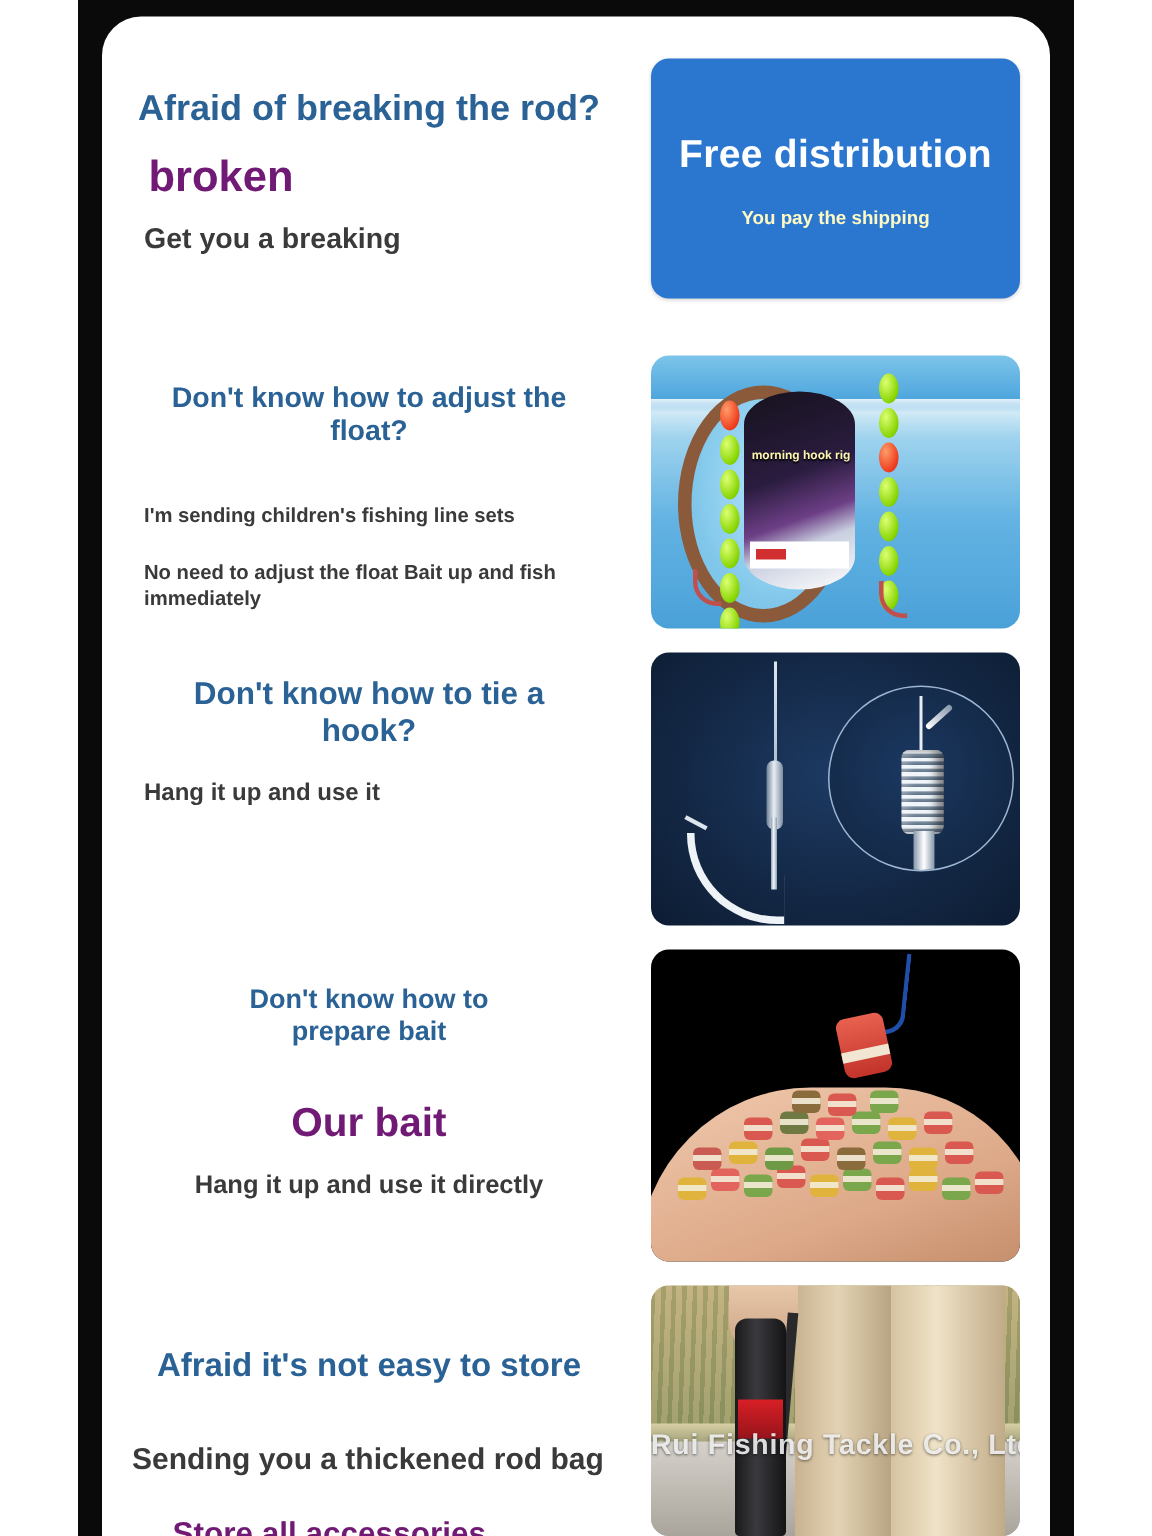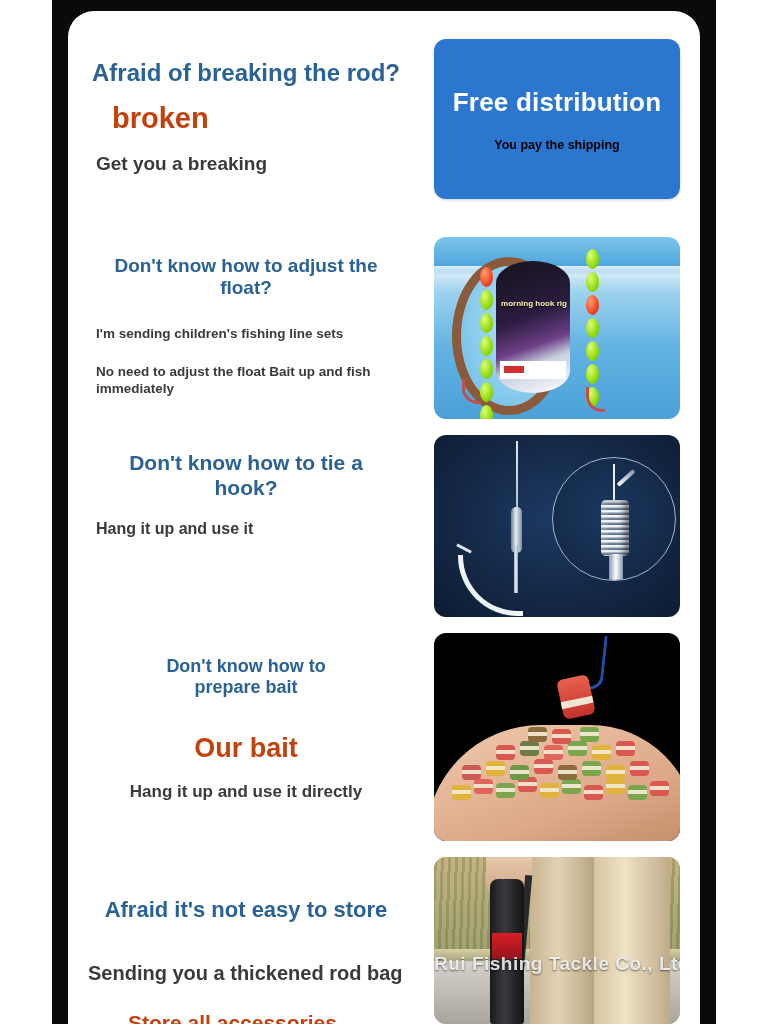--- a/index.html
+++ b/index.html
@@ -67,41 +67,41 @@
   .tblock { position: absolute; width: 356px; }
 
   .heading {
     color: #2a6296;
     font-weight: bold;
     line-height: 1.18;
     text-align: center;
     margin: 0;
   }
   .lead {
-    color: #c2410c;
+    color: #701a75;
     font-weight: bold;
     line-height: 1.2;
-    margin: 16px;
+    margin: 3px;
   }
   .sub {
     color: #3a3a3a;
     font-weight: bold;
     line-height: 1.25;
     margin: 0;
   }
 
   
   .s1 { top: 48px; }
   .s1 .heading { font-size: 24px; padding: 0 24px; }
   .s1 .lead { font-size: 29px; text-align: left; padding-left: 28px; margin-top: 14px; }
   .s1 .sub  { font-size: 19px; text-align: left; padding-left: 28px; margin-top: 12px; }
 
   .s2 { top: 244px; }
   .s2 .heading { font-size: 19px; padding: 0 30px; }
-  .s2 .sub  { font-size: 13.5px; text-align: left; padding-left: 28px; margin-top: 26px; }
+  .s2 .sub  { font-size: 13.5px; text-align: left; padding-left: 28px; margin-top: 36px; }
   .s2 .sub2 { font-size: 13.5px; text-align: left; padding-left: 28px; margin-top: 21px; }
 
   .s3 { top: 440px; }
   .s3 .heading { font-size: 21px; padding: 0 36px; }
   .s3 .lead { font-size: 21px; text-align: center; padding: 0 24px; margin-top: 16px; }
   .s3 .sub  { font-size: 16px; text-align: left; padding-left: 28px; margin-top: 18px; }
 
   .s4 { top: 645px; }
   .s4 .heading { font-size: 18px; padding: 0 70px; }
   .s4 .lead { font-size: 27px; text-align: center; padding: 0 56px; margin-top: 34px; }
@@ -132,21 +132,21 @@
     align-items: center;
     justify-content: center;
   }
   .promo-title {
     color: #ffffff;
     font-size: 26px;
     font-weight: bold;
     letter-spacing: .2px;
   }
   .promo-sub {
-    color: #000000;
+    color: #fef9c3;
     font-size: 12.5px;
     font-weight: bold;
     margin-top: 20px;
   }
 
   
   .img-rig {
     top: 226px;
     height: 182px;
     background:

